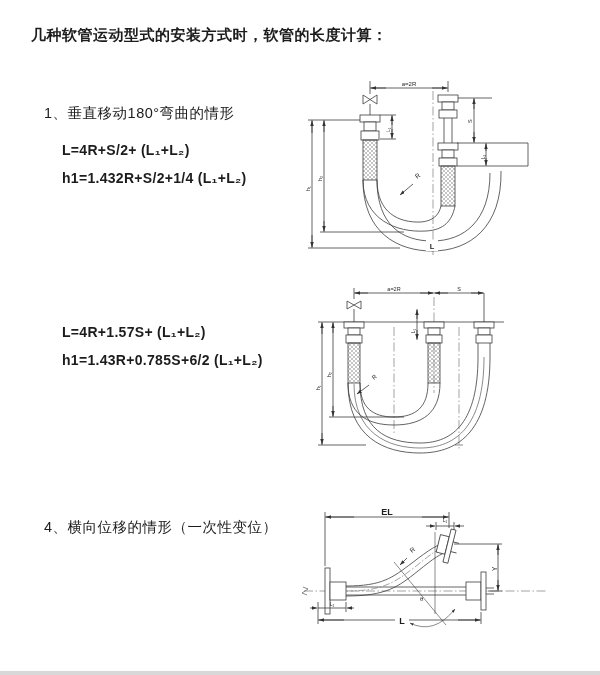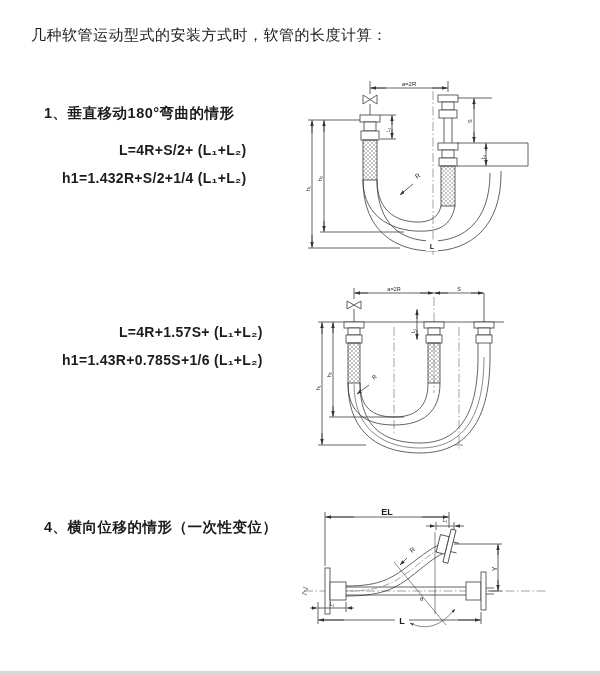--- a/index.html
+++ b/index.html
@@ -1,24 +1,24 @@
 <!DOCTYPE html>
 <html><head>
 <meta charset="utf-8">
 <style>
   html,body{margin:0;padding:0;}
   body{
     width:600px;height:675px;position:relative;overflow:hidden;
     background:#ffffff;color:#1c1c1c;
     font-family:"Liberation Sans","DejaVu Sans",sans-serif;
   }
-  .title{position:absolute;left:31px;top:26px;font-size:15px;font-weight:normal;letter-spacing:.5px;}
+  .title{position:absolute;left:31px;top:26px;font-size:15px;font-weight:bold;letter-spacing:.5px;}
   .sec{position:absolute;left:44px;}
-  .sec-h{font-size:14.5px;font-weight:bold;letter-spacing:.5px;}
-  .formulas{list-style:none;margin:13px 0 0 0;padding:0 0 0 18px;text-align:right;}
+  .sec-h{font-size:14.5px;font-weight:normal;letter-spacing:.5px;}
+  .formulas{list-style:none;margin:13px 0 0 0;padding:0 0 0 18px;}
   .formulas li{font-size:14px;font-weight:bold;line-height:28px;letter-spacing:.3px;}
   .diagram{position:absolute;}
   svg{display:block;}
   svg text{stroke:none;fill:#1f1f1f;font-family:"Liberation Sans","DejaVu Sans",sans-serif;}
   .page-edge{position:absolute;left:0;bottom:0;width:600px;height:4px;background:#d8d8d8;}
 </style>
 </head>
 <body>
 
 <div>
@@ -130,21 +130,21 @@
           <rect x="126" y="165" width="12" height="11" fill="#fff" stroke="none"></rect>
           <text x="132" y="174" font-size="7.5" text-anchor="middle" font-weight="bold">L</text>
         </g>
       </g>
     </svg>
   </div>
 
   <section class="sec" style="top:305px">
     <ul class="formulas">
       <li>L=4R+1.57S+ (L₁+L₂)</li>
-      <li>h1=1.43R+0.785S+1/6 (L₁+L₂)</li>
+      <li>h1=1.43R+0.785S+6/2 (L₁+L₂)</li>
     </ul>
   </section>
 
   <div class="diagram" style="left:308px;top:283px">
     <svg width="235" height="172" viewBox="0 0 235 172">
       <defs>
         <pattern id="braid2" width="4" height="4" patternUnits="userSpaceOnUse">
           <path d="M0,0 L4,4 M4,0 L0,4" stroke="#8a8a8a" stroke-width="0.5"></path>
         </pattern>
         <marker id="m2" markerWidth="7" markerHeight="5" refX="6.3" refY="2.2" orient="auto">

